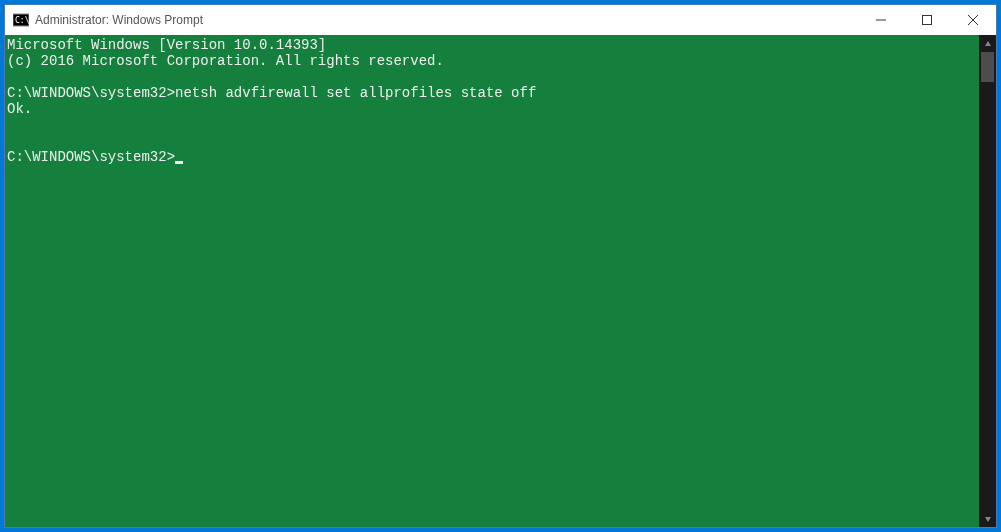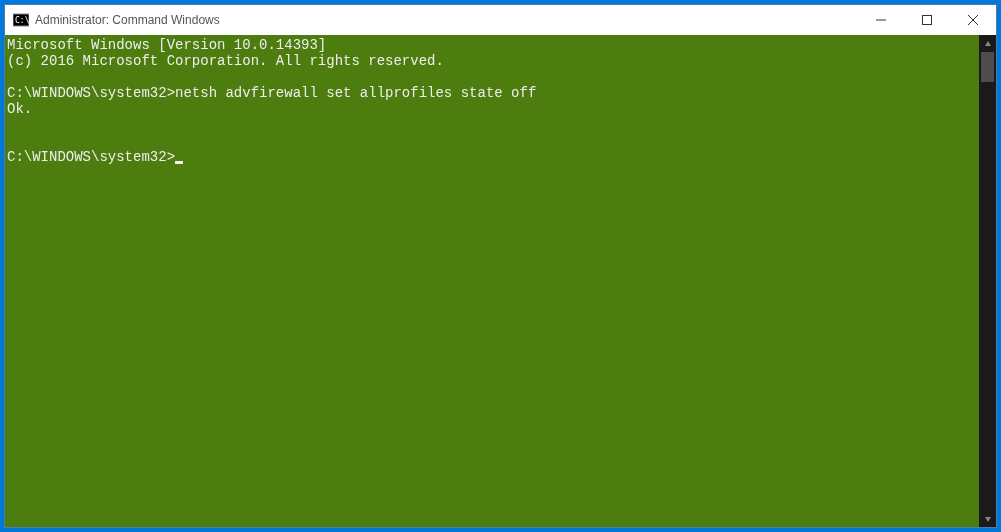--- a/index.html
+++ b/index.html
@@ -57,21 +57,21 @@
     }
     .win-btn svg { display: block; }
     .terminal-wrap {
       flex: 1;
       display: flex;
       background: #000;
       min-height: 0;
     }
     .terminal {
       flex: 1;
-      background: #4d7c0f;
+      background: #15803d;
       color: #eeeeee;
       font-family: Consolas, "Courier New", monospace;
       font-size: 14px;
       line-height: 16px;
       padding: 2px 0 0 2px;
       white-space: pre;
       overflow: hidden;
     }
     .terminal .line { min-height: 16px; }
     .cursor-block {
@@ -117,21 +117,21 @@
 <body>
 
 <div class="window">
   <div class="titlebar">
     <span class="app-icon">
       <svg width="16" height="16" viewBox="0 0 16 16">
         <rect x="0" y="2" width="16" height="12" fill="#000" stroke="#888" stroke-width="1"></rect>
         <text x="2" y="11" font-size="8" fill="#fff" font-family="monospace">C:\</text>
       </svg>
     </span>
-    <span class="title-text">Administrator: Command Windows</span>
+    <span class="title-text">Administrator: Windows Prompt</span>
     <div class="win-controls">
       <div class="win-btn">
         <svg width="10" height="10" viewBox="0 0 10 10">
             <line x1="0" y1="5" x2="10" y2="5" stroke="#333" stroke-width="1"></line>
           </svg>
       </div>
       <div class="win-btn">
         <svg width="10" height="10" viewBox="0 0 10 10">
             <rect x="0.5" y="0.5" width="9" height="9" fill="none" stroke="#333" stroke-width="1"></rect>
           </svg>

